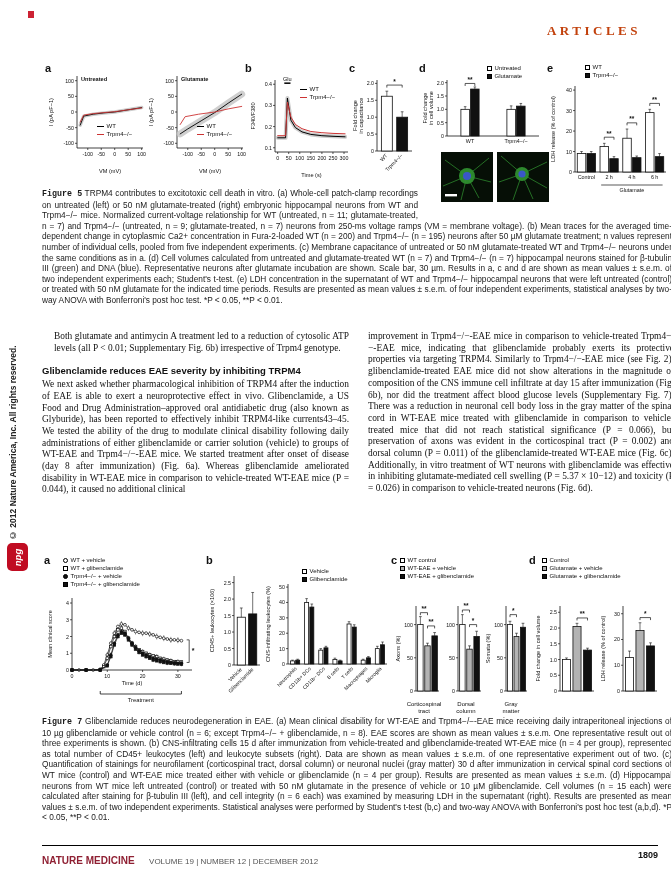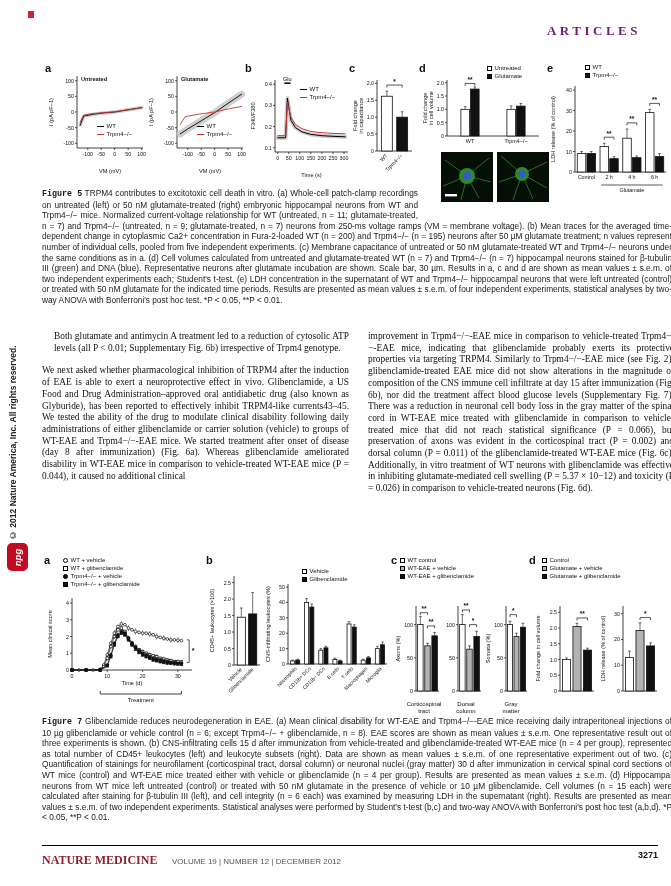--- a/index.html
+++ b/index.html
@@ -1,21 +1,21 @@
 <!DOCTYPE html>
 <html><head>
 <meta charset="utf-8">
 <style>
   html,body{margin:0;padding:0;background:#e9e9e9;}
   .page{position:relative;width:671px;height:886px;background:#fff;overflow:hidden;
         font-family:"Liberation Sans",sans-serif;color:#111;}
   .abs{position:absolute;}
   
   .articles{font-family:"Liberation Serif",serif;font-weight:bold;font-size:13px;
-            letter-spacing:3.5px;color:#701a75;}
+            letter-spacing:3.5px;color:#c2410c;}
   .pagemark{width:6px;height:7px;background:#c23;}
   
   .sidebar{writing-mode:vertical-rl;transform:rotate(180deg);
            font-weight:bold;font-size:8.5px;color:#222;height:260px;}
   .npg{width:21px;height:28px;background:#c00c22;border-radius:5px;display:flex;
        align-items:center;justify-content:center;}
   .npg span{color:#fff;font-weight:bold;font-style:italic;font-size:9.5px;transform:rotate(-90deg);}
   
   .cap{font-size:8.3px;line-height:10.6px;text-align:justify;color:#1a1a1a;}
   .cap b{white-space:nowrap;font-family:Liberation Mono, monospace;}
@@ -38,21 +38,21 @@
   .rect-fill{background:#111;border:1px solid #000;}
   .rect-gray{background:#b3b3b3;border:1px solid #000;}
   .circle-open{background:#fff;border:1px solid #000;border-radius:50%;}
   .circle-fill{background:#111;border:1px solid #000;border-radius:50%;}
   .line-black{width:7px;height:0;border:none;border-top:1.4px solid #000;}
   .line-red{width:7px;height:0;border:none;border-top:1.4px solid #cc3333;}
   
   .grplab{font-size:6px;line-height:6.8px;text-align:center;white-space:pre-line;}
   
   .footrule{border-top:1.6px solid #000;width:616px;}
-  .journal{font-weight:bold;font-size:12px;color:#8f2033;font-family:Liberation Serif, serif;}
+  .journal{font-weight:bold;font-size:10px;color:#8f2033;}
   .issue{font-size:8px;color:#555;margin-left:10px;}
   .pageno{font-weight:bold;font-size:9px;color:#111;}
   .micro{background:#060f06;}
 </style>
 </head>
 <body>
 
 <div class="page">
 
   <div class="abs pagemark" style="left:28px;top:11px;"></div>
@@ -355,20 +355,21 @@
   </div>
 
   <div class="abs cap" style="left:42px;top:188px;width:630px;">
     <span class="capspacer"></span>
     <b>Figure 5</b>
     <span>TRPM4 contributes to excitotoxic cell death in vitro. (a) Whole-cell patch-clamp recordings on untreated (left) or 50 nM glutamate-treated (right) embryonic hippocampal neurons from WT and Trpm4−/− mice. Normalized current-voltage relationship for WT (untreated, n = 11; glutamate-treated, n = 7) and Trpm4−/− (untreated, n = 9; glutamate-treated, n = 7) neurons from 250-ms voltage ramps (VM = membrane voltage). (b) Mean traces for the averaged time-dependent change in cytoplasmic Ca2+ concentration in Fura-2-loaded WT (n = 200) and Trpm4−/− (n = 195) neurons after 50 µM glutamate treatment; n values represent number of individual cells, pooled from five independent experiments. (c) Membrane capacitance of untreated or 50 nM glutamate-treated WT and Trpm4−/− neurons under the same conditions as in a. (d) Cell volumes calculated from untreated and glutamate-treated WT (n = 7) and Trpm4−/− (n = 7) hippocampal neurons stained for β-tubulin III (green) and DNA (blue). Representative neurons after glutamate incubation are shown. Scale bar, 30 µm. Results in a, c and d are shown as mean values ± s.e.m. of two independent experiments each; Student's t-test. (e) LDH concentration in the supernatant of WT and Trpm4−/− hippocampal neurons that were left untreated (control) or treated with 50 nM glutamate for the indicated time periods. Results are presented as mean values ± s.e.m. of four independent experiments, statistical analyses by two-way ANOVA with Bonferroni's post hoc test. *P &lt; 0.05, **P &lt; 0.01.</span>
   </div>
 
   <div class="abs col" style="left:42px;top:331px;width:307px;">
     <p>Both glutamate and antimycin A treatment led to a reduction of cytosolic ATP levels (all P &lt; 0.01; Supplementary Fig. 6b) irrespective of Trpm4 genotype.</p>
+    <div class="h2">Glibenclamide reduces EAE severity by inhibiting TRPM4</div>
     <p class="tight">We next asked whether pharmacological inhibition of TRPM4 after the induction of EAE is able to exert a neuroprotective effect in vivo. Glibenclamide, a US Food and Drug Administration–approved oral antidiabetic drug (also known as Glyburide), has been reported to effectively inhibit TRPM4-like currents43–45. We tested the ability of the drug to modulate clinical disability following daily administrations of either glibenclamide or carrier solution (vehicle) to groups of WT-EAE and Trpm4−/−-EAE mice. We started treatment after onset of disease (day 8 after immunization) (Fig. 6a). Whereas glibenclamide ameliorated disability in WT-EAE mice in comparison to vehicle-treated WT-EAE mice (P = 0.044), it caused no additional clinical</p>
   </div>
   <div class="abs col" style="left:368px;top:331px;width:306px;">
     <p class="tight">improvement in Trpm4−/−-EAE mice in comparison to vehicle-treated Trpm4−/−-EAE mice, indicating that glibenclamide probably exerts its protective properties via targeting TRPM4. Similarly to Trpm4−/−-EAE mice (see Fig. 2), glibenclamide-treated EAE mice did not show alterations in the magnitude or composition of the CNS immune cell infiltrate at day 15 after immunization (Fig. 6b), nor did the treatment affect blood glucose levels (Supplementary Fig. 7). There was a reduction in neuronal cell body loss in the gray matter of the spinal cord in WT-EAE mice treated with glibenclamide in comparison to vehicle-treated mice that did not reach statistical significance (P = 0.066), but preservation of axons was evident in the corticospinal tract (P = 0.002) and dorsal column (P = 0.011) of the glibenclamide-treated WT-EAE mice (Fig. 6c). Additionally, in vitro treatment of WT neurons with glibenclamide was effective in inhibiting glutamate-mediated cell swelling (P = 5.37 × 10−12) and toxicity (P = 0.026) in comparison to vehicle-treated neurons (Fig. 6d).</p>
   </div>
 
   <div class="abs plabel" style="left:44px;top:554px;">a</div>
   <div class="abs plabel" style="left:206px;top:554px;">b</div>
   <div class="abs plabel" style="left:391px;top:554px;">c</div>
   <div class="abs plabel" style="left:529px;top:554px;">d</div>
@@ -834,16 +835,16 @@
 
   <div class="abs cap" style="left:42px;top:716px;width:630px;">
     <b>Figure 7</b>
     <span>Glibenclamide reduces neurodegeneration in EAE. (a) Mean clinical disability for WT-EAE and Trpm4−/−-EAE mice receiving daily intraperitoneal injections of 10 µg glibenclamide or vehicle control (n = 6; except Trpm4−/− + glibenclamide, n = 8). EAE scores are shown as mean values ± s.e.m. One representative result out of three experiments is shown. (b) CNS-infiltrating cells 15 d after immunization from vehicle-treated and glibenclamide-treated WT-EAE mice (n = 4 per group), represented as total number of CD45+ leukocytes (left) and leukocyte subsets (right). Data are shown as mean values ± s.e.m. of one representative experiment out of two. (c) Quantification of stainings for neurofilament (corticospinal tract, dorsal column) or neuronal nuclei (gray matter) 30 d after immunization in cervical spinal cord sections of WT mice (control) and WT-EAE mice treated either with vehicle or glibenclamide (n = 4 per group). Results are presented as mean values ± s.e.m. (d) Hippocampal neurons from WT mice left untreated (control) or treated with 50 nM glutamate in the presence of vehicle or 10 µM glibenclamide. Cell volumes (n = 15 each) were calculated after staining for β-tubulin III (left), and cell integrity (n = 6 each) was examined by measuring LDH in the supernatant (right). Results are presented as mean values ± s.e.m. of two independent experiments. Statistical analyses were performed by Student's t-test (b,c) and two-way ANOVA with Bonferroni's post hoc test (a,b,d). *P &lt; 0.05, **P &lt; 0.01.</span>
   </div>
 
   <div class="abs footrule" style="left:42px;top:845px;"></div>
   <div class="abs" style="left:42px;top:850px;width:616px;">
     <span class="journal">NATURE MEDICINE</span>
     <span class="issue">VOLUME 19 | NUMBER 12 | DECEMBER 2012</span>
-    <span class="pageno" style="float:right;">3271</span>
+    <span class="pageno" style="float:right;">1809</span>
   </div>
 
 </div>
 
 </body></html>

